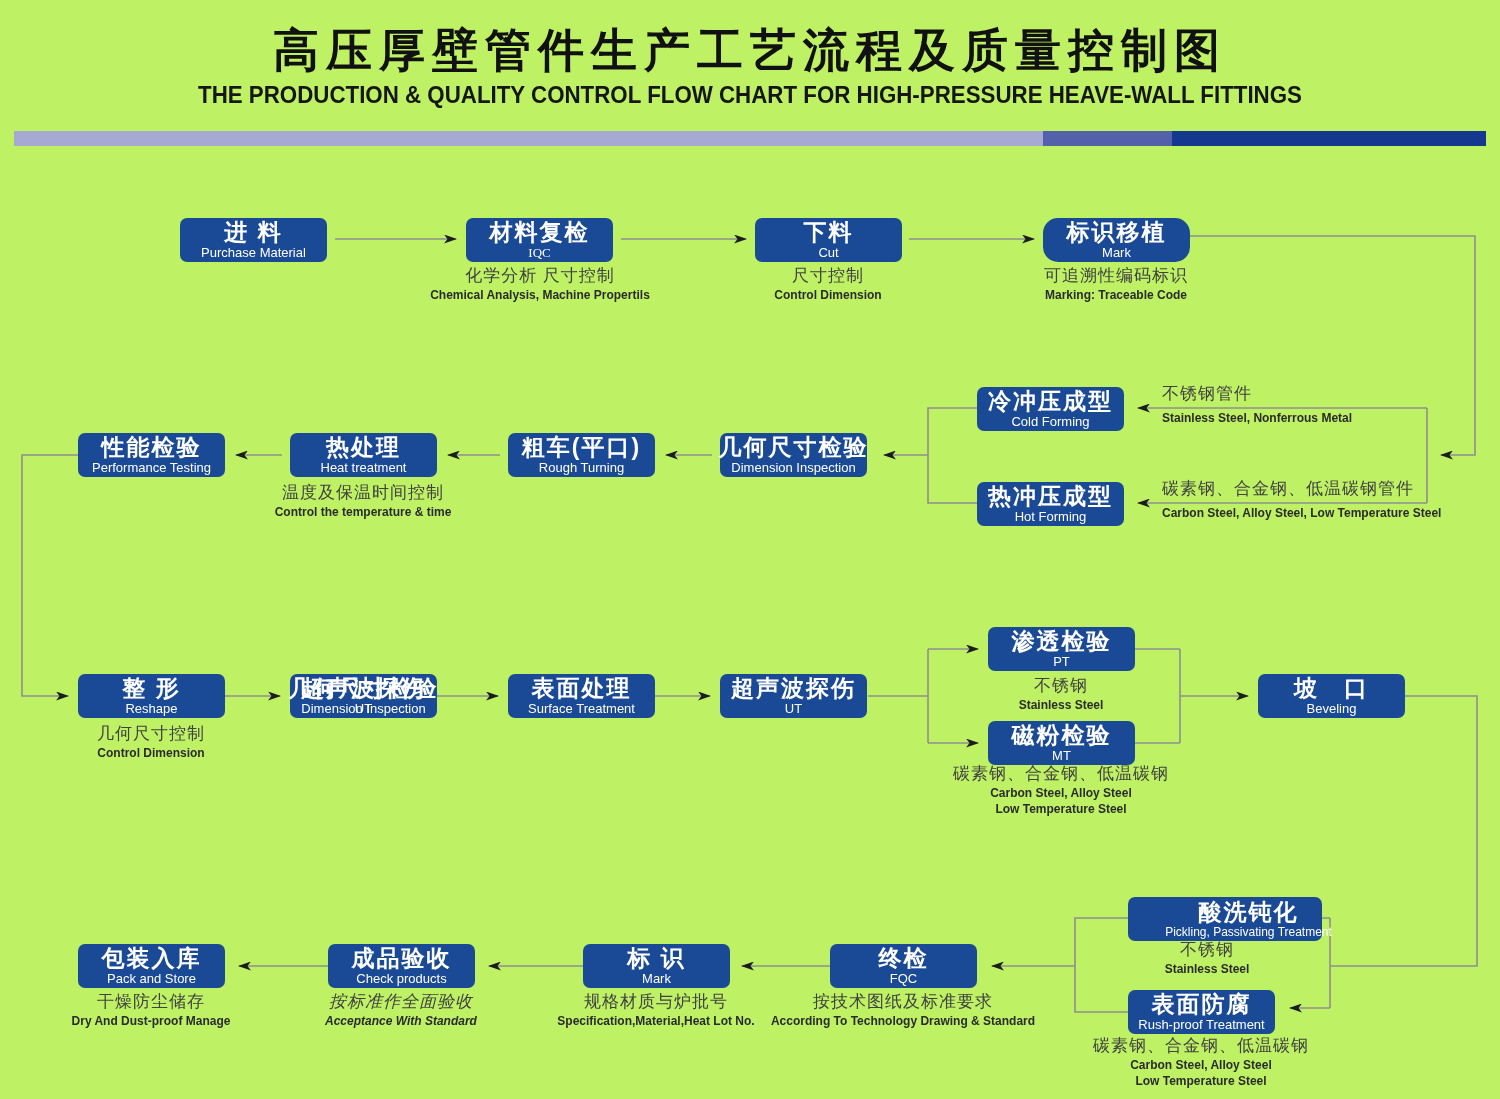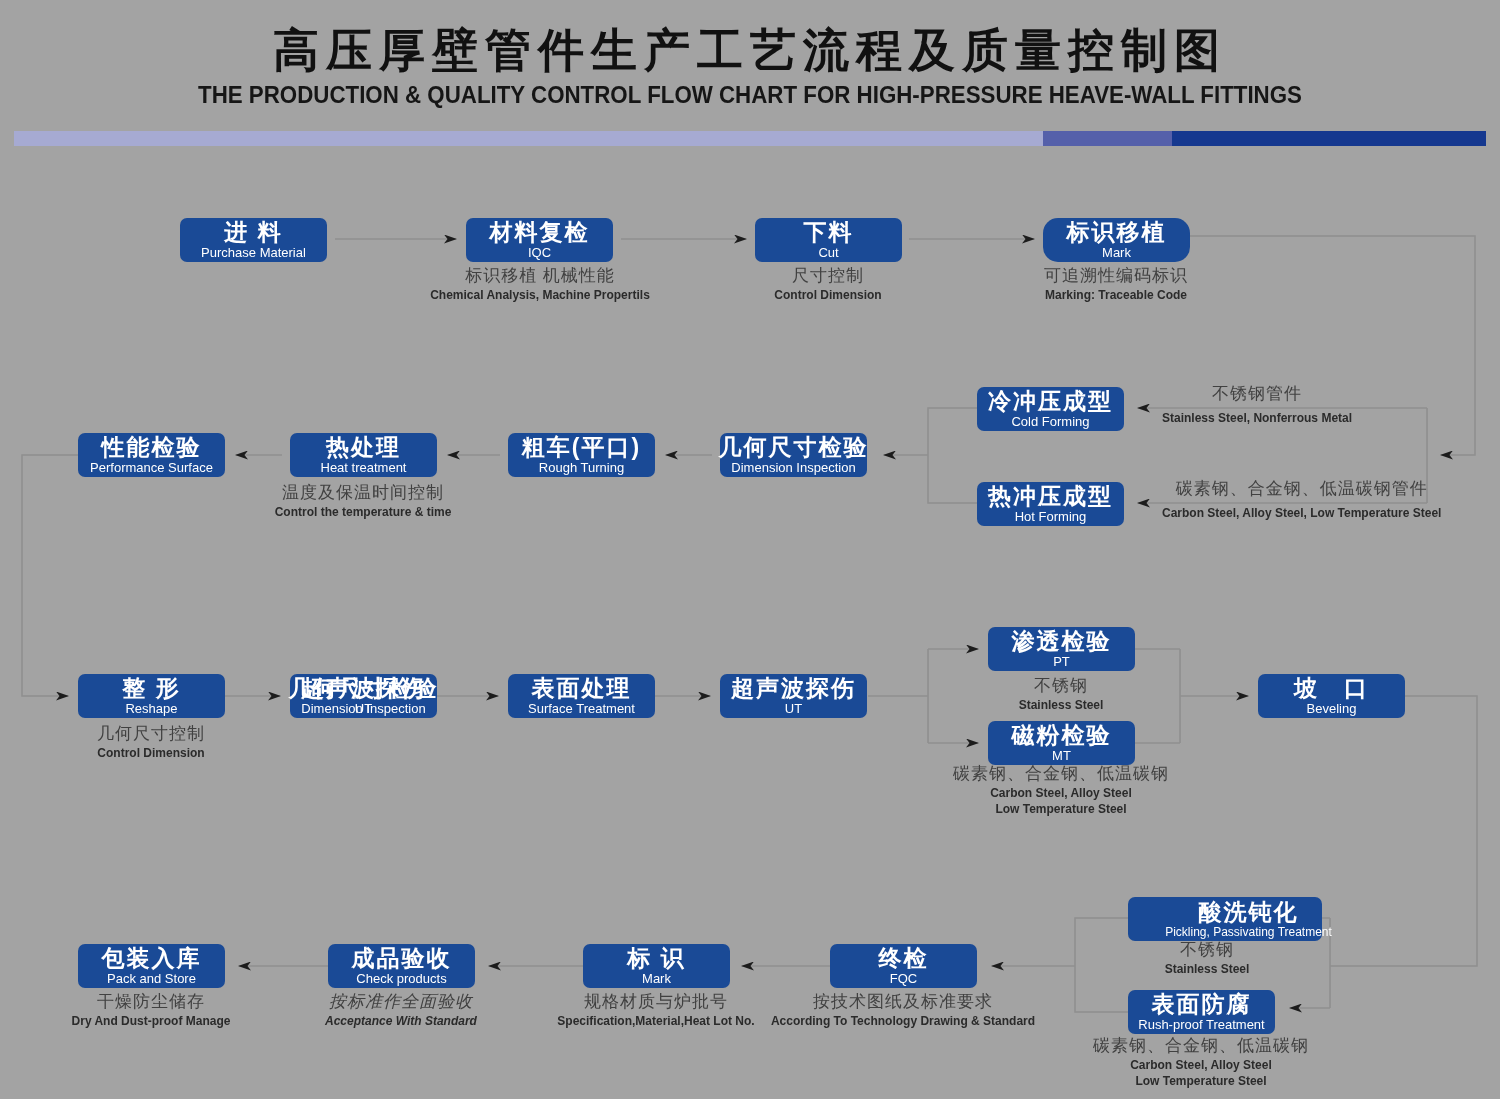--- a/index.html
+++ b/index.html
@@ -1,16 +1,16 @@
 <!DOCTYPE html>
 <html style="--node-bg: #1a4a96; --node-text: #ffffff; --line-color: #8f8f8f; --arrow-color: #1c1c1c;"><head>
 <meta charset="utf-8">
 <style>
   html,body{margin:0;padding:0;background:#fff;}
-  #canvas{position:relative;width:1500px;height:1099px;background:#a3a3a3;overflow:hidden;
+  #canvas{position:relative;width:1500px;height:1099px;background:#bef264;overflow:hidden;
           font-family:"Liberation Sans", sans-serif;}
 
   .title-zh{position:absolute;left:0;top:20px;width:1500px;text-align:center;
             font-size:46px;font-weight:bold;color:#111;letter-spacing:7px;white-space:nowrap;}
   .title-en{position:absolute;left:0;top:82px;width:1500px;text-align:center;
             font-size:23px;font-weight:bold;color:#161616;letter-spacing:0px;white-space:nowrap;
             transform:scaleX(.97);}
 
   .bar-seg{position:absolute;top:131px;height:15px;}
 
@@ -21,21 +21,21 @@
   .node .zh{font-size:23px;font-weight:bold;letter-spacing:2px;white-space:nowrap;}
   .node .en{font-size:13px;margin-top:2px;white-space:nowrap;}
   .node .en.en-small{font-size:12px;}
   .stack{position:absolute;left:0;top:0;width:100%;height:100%;
          display:flex;flex-direction:column;align-items:center;justify-content:center;line-height:1;}
 
   .note{position:absolute;width:300px;text-align:center;color:#3a3a3a;line-height:1;}
   .note .nzh{font-size:17px;letter-spacing:1px;white-space:nowrap;line-height:20px;color:#414141;}
   .note .nen{font-size:12px;font-weight:bold;color:#2b2b2b;white-space:nowrap;line-height:14px;margin-top:2px;}
   .note .nen:empty{display:none;}
-  .sidenote{position:absolute;text-align:center;line-height:1;}
+  .sidenote{position:absolute;text-align:left;line-height:1;}
   .sidenote .nzh{font-size:17px;letter-spacing:1px;white-space:nowrap;line-height:21px;color:#414141;}
   .sidenote .nen{font-size:12px;font-weight:bold;color:#2b2b2b;white-space:nowrap;line-height:14px;margin-top:7px;}
 
   svg#wires{position:absolute;left:0;top:0;pointer-events:none;}
   .flow{stroke:var(--line-color,#8f8f8f);stroke-width:1.6;fill:none;}
   #ah path{fill:var(--arrow-color,#1c1c1c);}
 </style>
 </head>
 <body>
 
@@ -88,21 +88,21 @@
       <line class="flow" x1="830" y1="966" x2="742" y2="966" marker-end="url(#ah)"></line>
       <line class="flow" x1="583" y1="966" x2="489" y2="966" marker-end="url(#ah)"></line>
       <line class="flow" x1="328" y1="966" x2="239" y2="966" marker-end="url(#ah)"></line>
     </g>
   </svg>
 
   <div class="node" style="left:180px;top:218px;">
     <div class="zh">进 料</div>
     <div class="en">Purchase Material</div>
   </div>
-  <div class="node" style="left:466px;top:218px;">
+  <div class="node" style="left:466px;top:218px;font-family:Liberation Serif, serif;">
     <div class="zh">材料复检</div>
     <div class="en">IQC</div>
   </div>
   <div class="node" style="left:755px;top:218px;">
     <div class="zh">下料</div>
     <div class="en">Cut</div>
   </div>
   <div class="node" style="left:1043px;top:218px;border-radius:15px;">
     <div class="zh">标识移植</div>
     <div class="en">Mark</div>
@@ -124,21 +124,21 @@
   <div class="node" style="left:508px;top:433px;">
     <div class="zh">粗车(平口)</div>
     <div class="en">Rough Turning</div>
   </div>
   <div class="node" style="left:290px;top:433px;">
     <div class="zh">热处理</div>
     <div class="en">Heat treatment</div>
   </div>
   <div class="node" style="left:78px;top:433px;">
     <div class="zh">性能检验</div>
-    <div class="en">Performance Surface</div>
+    <div class="en">Performance Testing</div>
   </div>
 
   <div class="node" style="left:78px;top:674px;">
     <div class="zh">整 形</div>
     <div class="en">Reshape</div>
   </div>
   <div class="node" style="left:290px;top:674px;">
     <div class="stack">
       <div class="zh">几何尺寸检验</div>
       <div class="en">Dimension Inspection</div>
@@ -189,21 +189,21 @@
   <div class="node" style="left:328px;top:944px;">
     <div class="zh">成品验收</div>
     <div class="en">Check products</div>
   </div>
   <div class="node" style="left:78px;top:944px;">
     <div class="zh">包装入库</div>
     <div class="en">Pack and Store</div>
   </div>
 
   <div class="note" style="left:390px;top:266px;">
-    <div class="nzh">标识移植 机械性能</div>
+    <div class="nzh">化学分析 尺寸控制</div>
     <div class="nen">Chemical Analysis, Machine Propertils</div>
   </div>
   <div class="note" style="left:678px;top:266px;">
     <div class="nzh">尺寸控制</div>
     <div class="nen">Control Dimension</div>
   </div>
   <div class="note" style="left:966px;top:266px;">
     <div class="nzh">可追溯性编码标识</div>
     <div class="nen">Marking: Traceable Code</div>
   </div>

